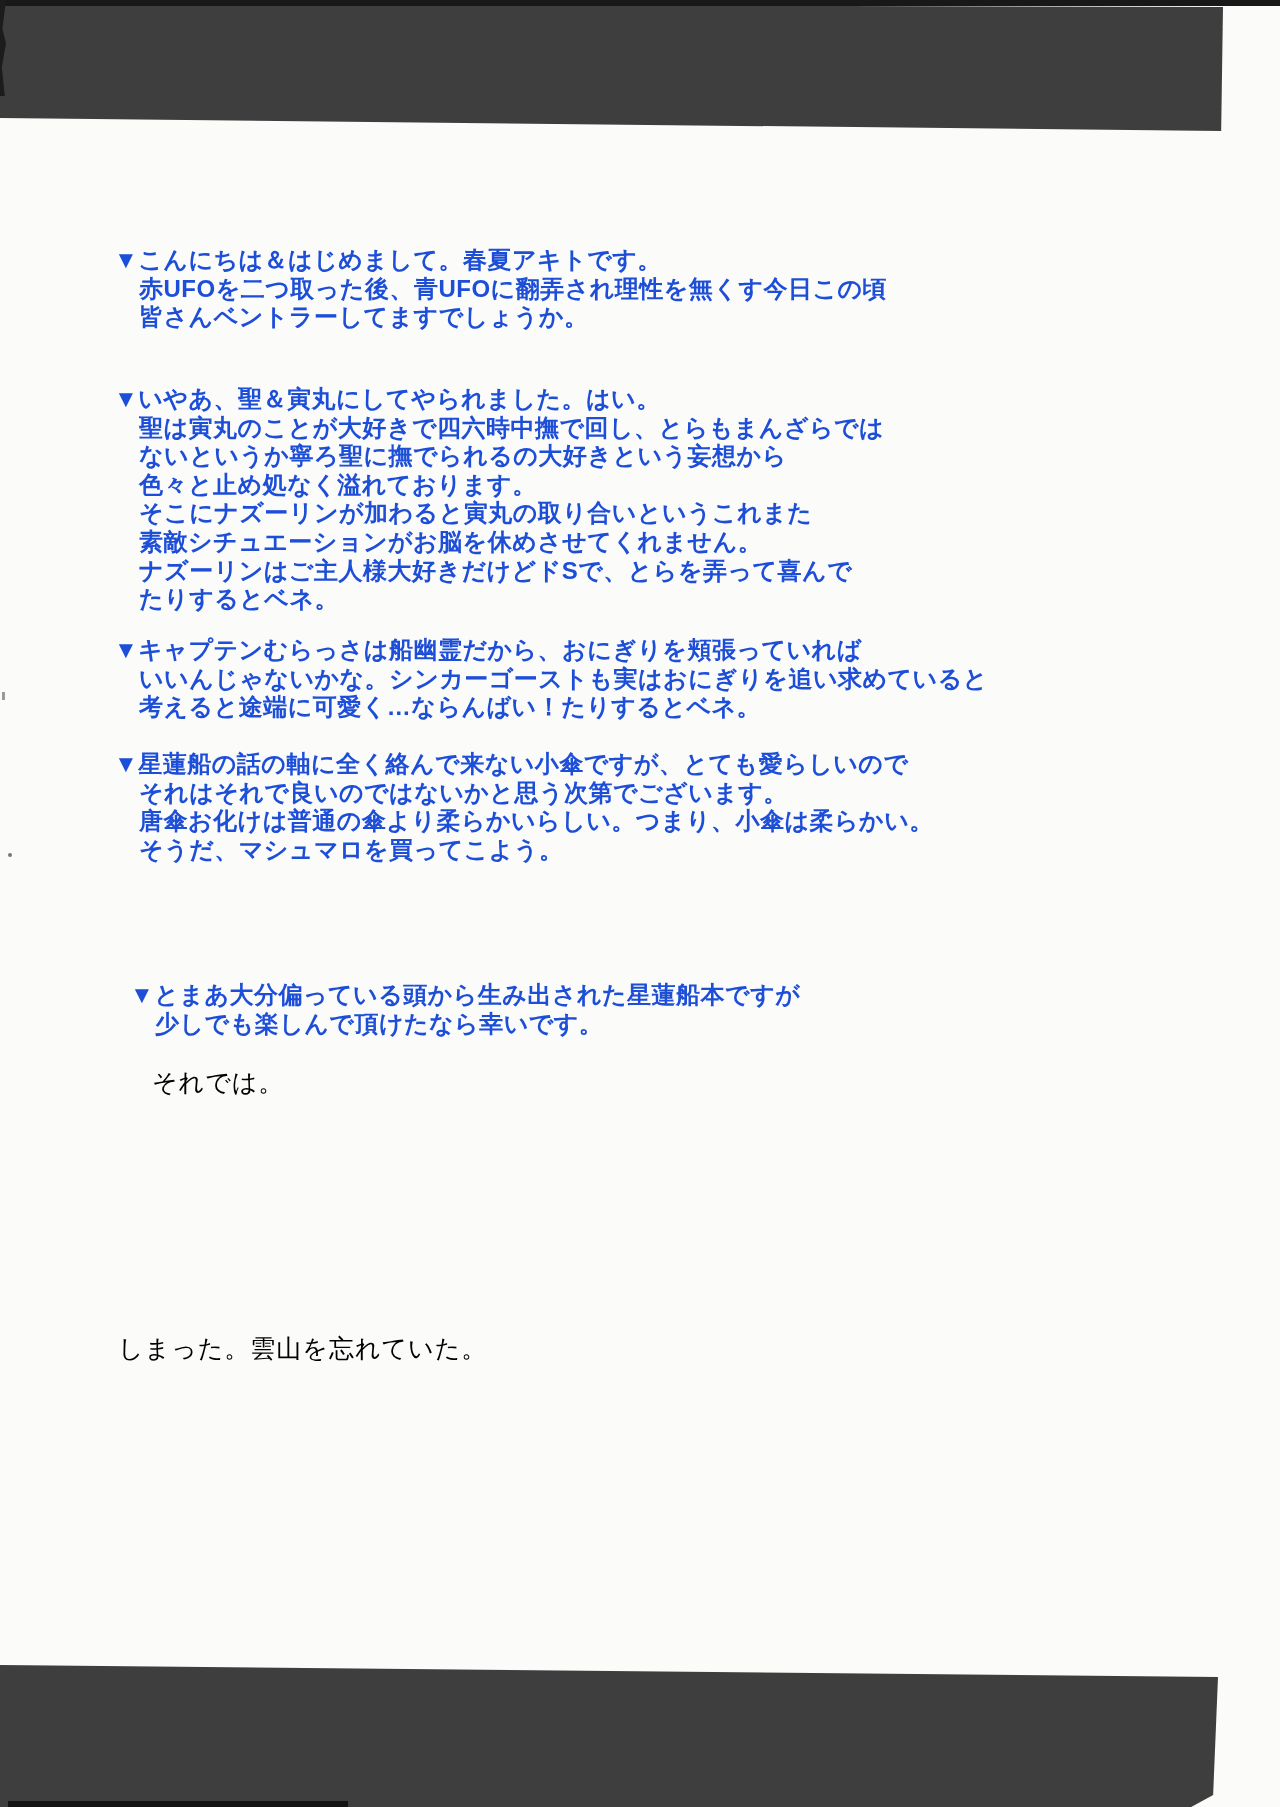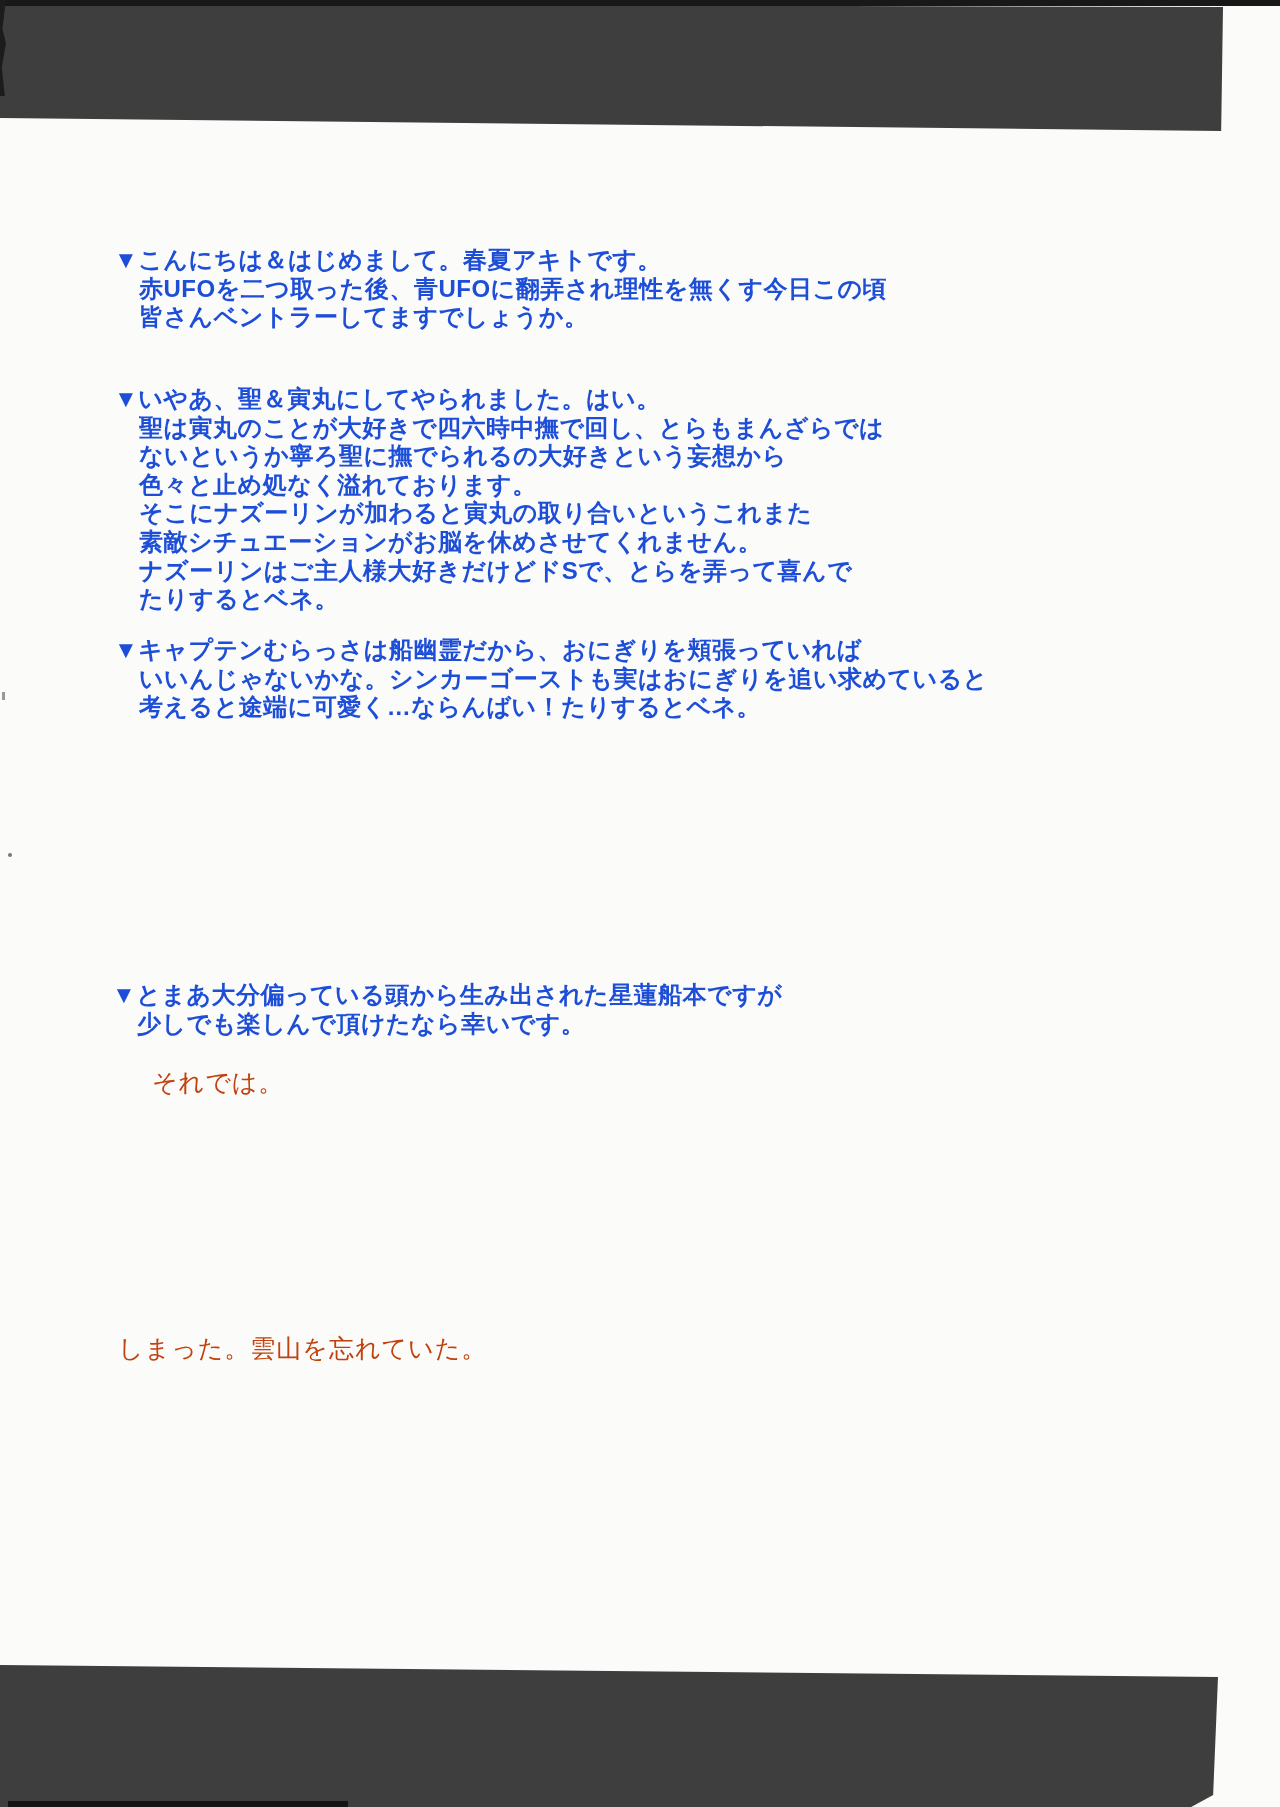--- a/index.html
+++ b/index.html
@@ -70,28 +70,28 @@
     line-height: 28.6px;
     color: #1d4ed8;
     letter-spacing: 0.5px;
     padding-left: 25px;
     text-indent: -25px;
   }
   .p1 { top: 246px; left: 114px; }
   .p2 { top: 385px; left: 114px; }
   .p3 { top: 636px; left: 114px; }
   .p4 { top: 750px; left: 114px; }
-  .p5 { top: 981px; left: 112px; font-family: Liberation Serif, serif; }
+  .p5 { top: 981px; left: 130px; font-family: Liberation Serif, serif; }
   
   .closing-line {
     position: absolute;
     font-family: "Liberation Serif", "DejaVu Serif", serif;
     font-weight: normal;
     font-size: 25px;
-    color: #c2410c;
+    color: #000000;
     letter-spacing: 1px;
     white-space: pre;
   }
   .closing { top: 1066px; left: 152px; }
   .postscript { top: 1332px; left: 118px; }
 </style>
 </head>
 <body>
 
 <div id="scan-page">
@@ -110,20 +110,24 @@
 色々と止め処なく溢れております。
 そこにナズーリンが加わると寅丸の取り合いというこれまた
 素敵シチュエーションがお脳を休めさせてくれません。
 ナズーリンはご主人様大好きだけどドSで、とらを弄って喜んで
 たりするとベネ。</div>
 
   <div class="para p3">▼キャプテンむらっさは船幽霊だから、おにぎりを頬張っていれば
 いいんじゃないかな。シンカーゴーストも実はおにぎりを追い求めていると
 考えると途端に可愛く…ならんばい！たりするとベネ。</div>
 
+  <div class="para p4">▼星蓮船の話の軸に全く絡んで来ない小傘ですが、とても愛らしいので
+それはそれで良いのではないかと思う次第でございます。
+唐傘お化けは普通の傘より柔らかいらしい。つまり、小傘は柔らかい。
+そうだ、マシュマロを買ってこよう。</div>
 
   <div class="para p5">▼とまあ大分偏っている頭から生み出された星蓮船本ですが
 少しでも楽しんで頂けたなら幸いです。</div>
 
   <div class="closing-line closing">それでは。</div>
 
   <div class="closing-line postscript">しまった。雲山を忘れていた。</div>
 
   <div class="speck-1"></div>
   <div class="speck-2"></div>

